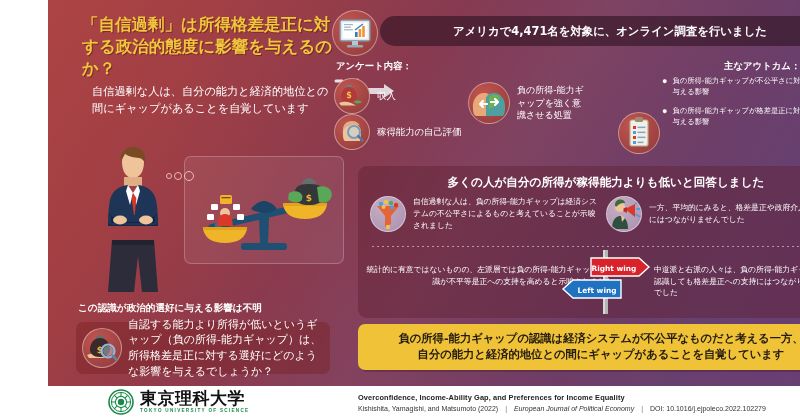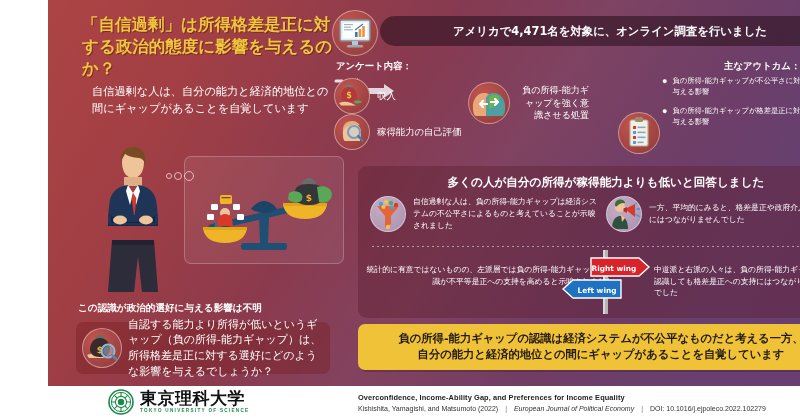--- a/index.html
+++ b/index.html
@@ -303,21 +303,21 @@
           <svg viewBox="0 0 40 40" width="40" height="40">
             <path d="M4 26c-1-9 4-16 11-16 4 0 7 2 8 5v18H7c-2 0-3-4-3-7z" fill="#e8a878"></path>
             <path d="M36 26c1-9-4-16-11-16-4 0-7 2-8 5v18h16c2 0 3-4 3-7z" fill="#4f9ea0"></path>
             <path d="M20 14c3-3 8-3 11 0-3 8-8 11-11 12z" fill="#6cb34f"></path>
             <path d="M11 21h8" stroke="#fff" stroke-width="2.2"></path>
             <path d="M11 21l3-3M11 21l3 3" stroke="#fff" stroke-width="2.2" fill="none" stroke-linecap="round"></path>
             <path d="M29 19h-8" stroke="#fff" stroke-width="2.2"></path>
             <path d="M29 19l-3-3M29 19l-3 3" stroke="#fff" stroke-width="2.2" fill="none" stroke-linecap="round"></path>
           </svg>
         </span>
-        <span class="lbl" style="width:72px;text-align:right;">負の所得-能力ギャップを強く意識させる処置</span>
+        <span class="lbl" style="width:72px;">負の所得-能力ギャップを強く意識させる処置</span>
       </div>
 
       <span id="fl-arrow">
         <svg viewBox="0 0 26 18" width="26" height="18">
           <path d="M0 6h16V2l10 7-10 7v-4H0z" fill="#e0d6dc"></path>
         </svg>
       </span>
 
       <span id="fl-clip" class="circ" style="width:40px;height:40px;">
         <svg viewBox="0 0 40 40" width="40" height="40">

